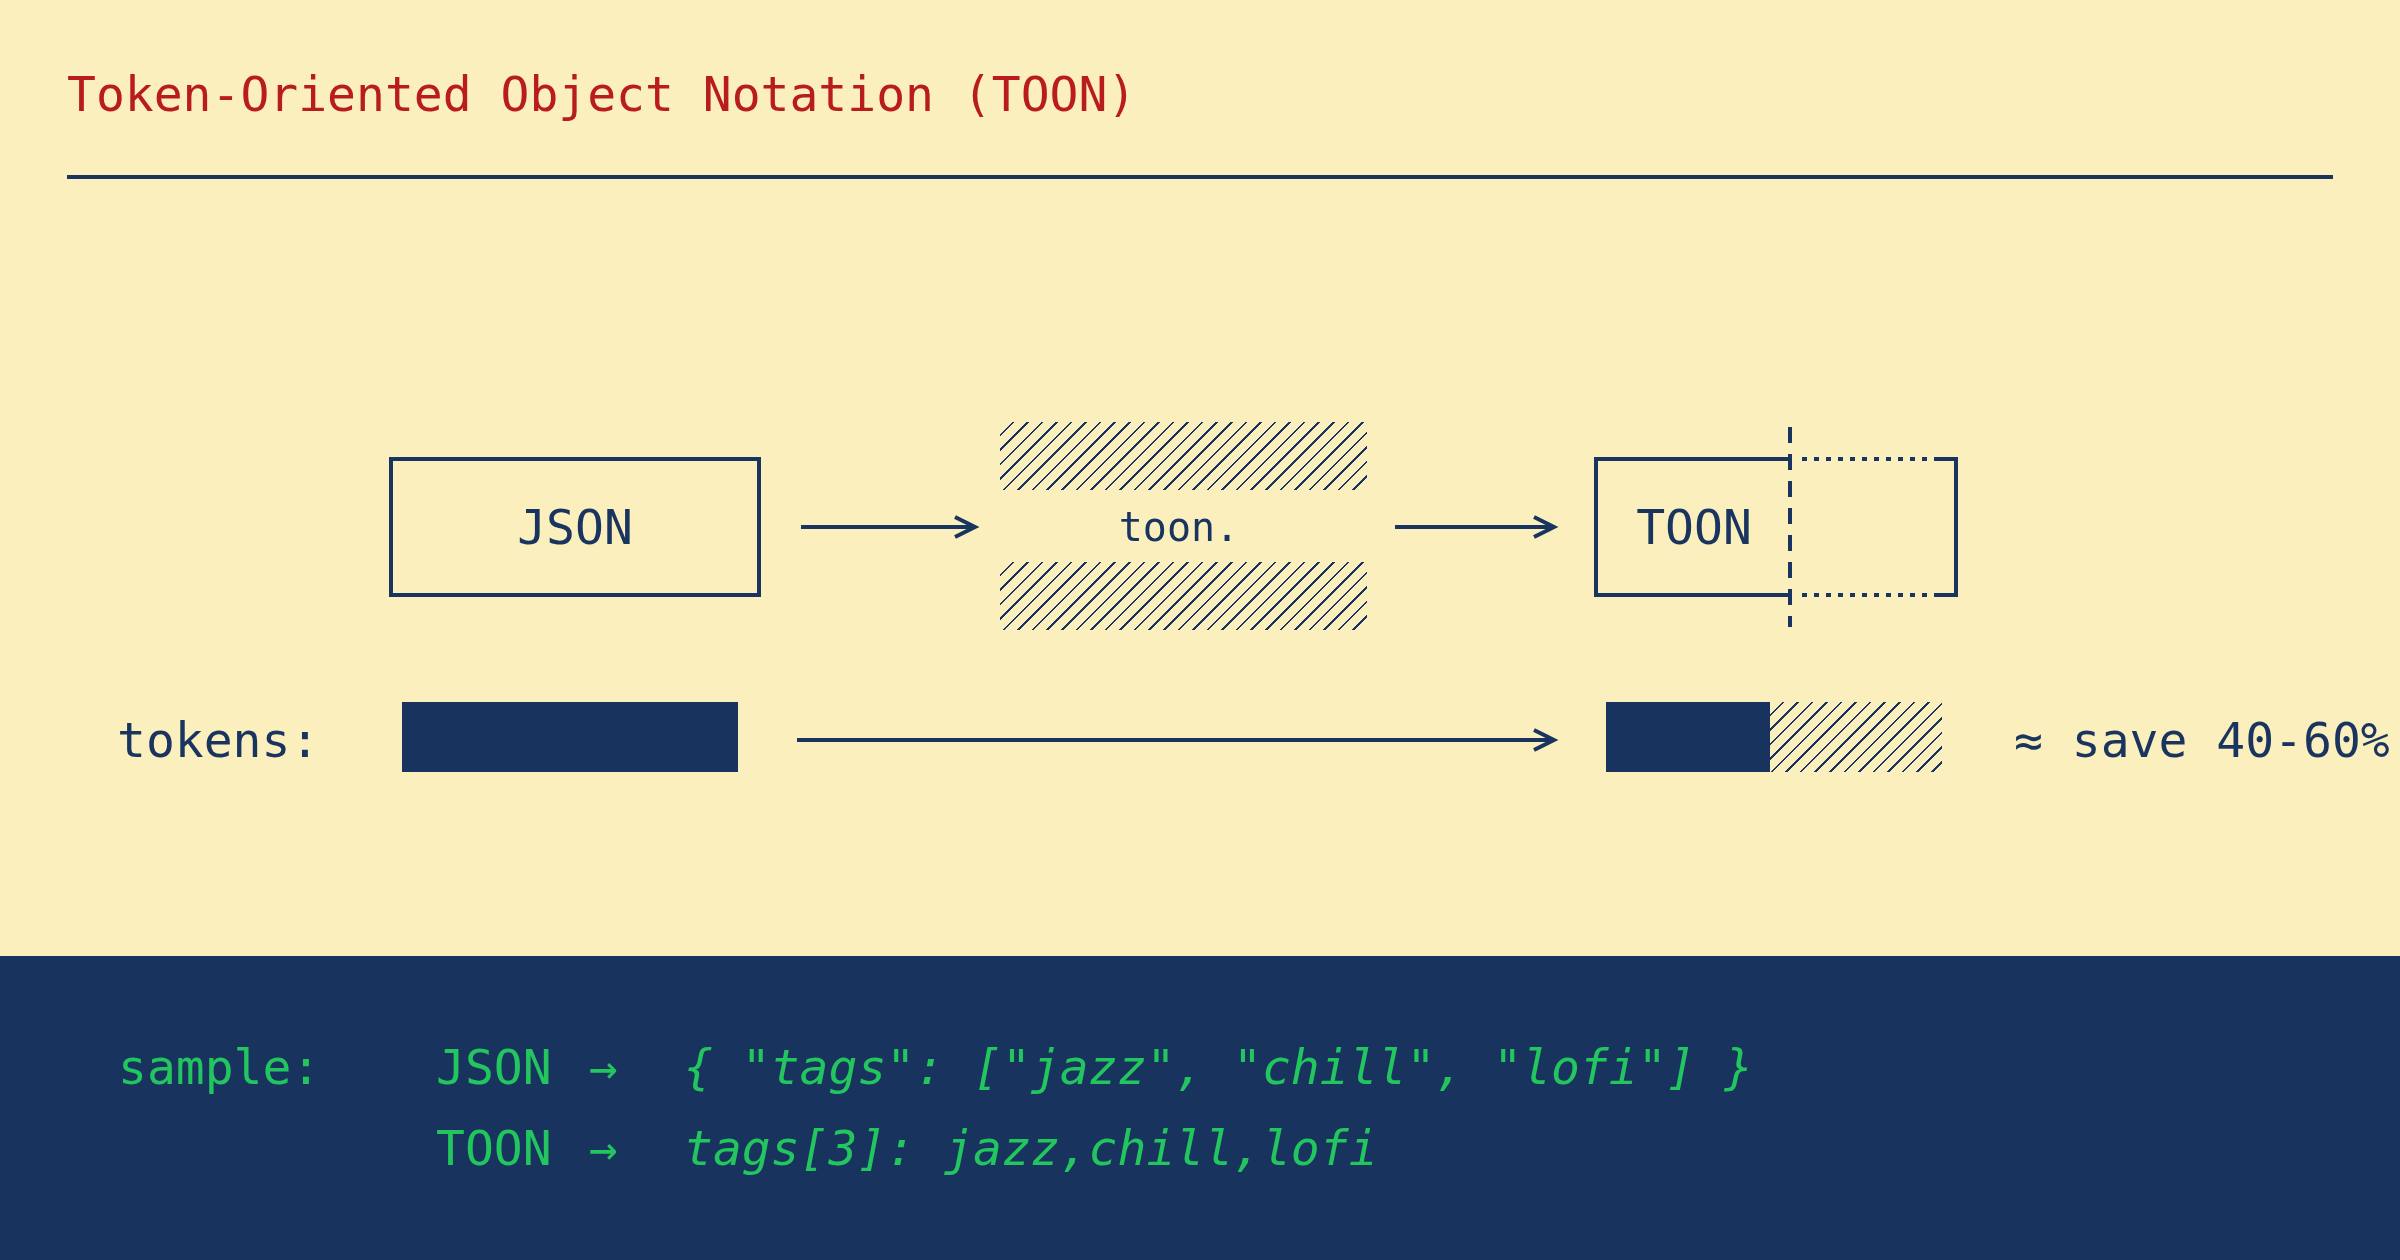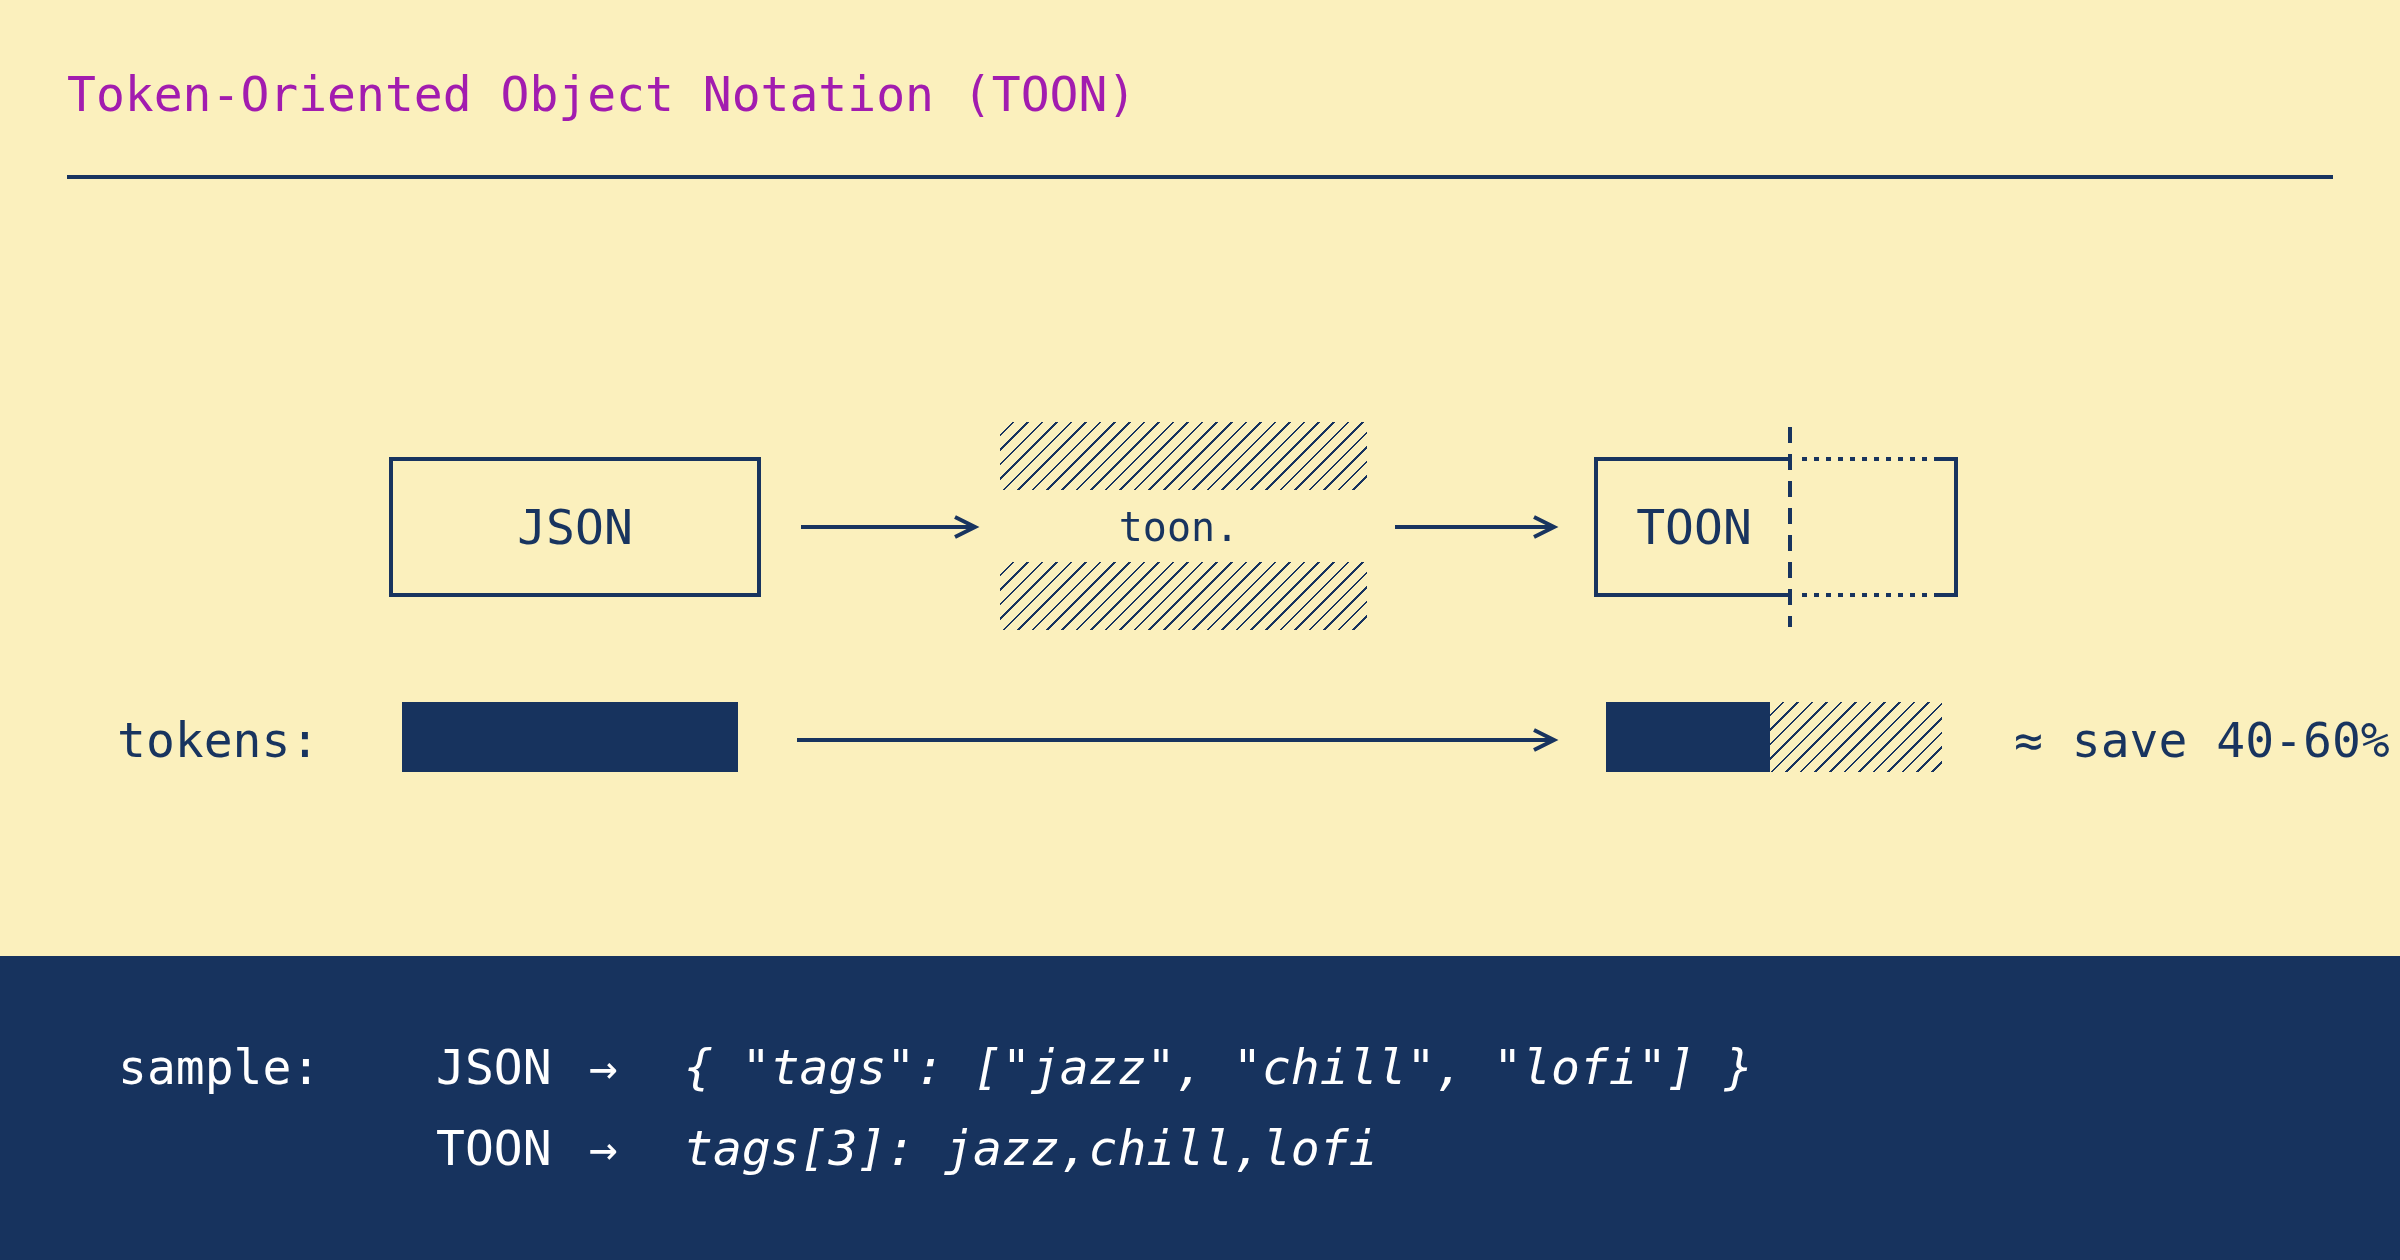--- a/index.html
+++ b/index.html
@@ -18,21 +18,21 @@
   }
   
   .title {
     position: absolute;
     left: 67px; top: 70px;
     font-size: 48px;
     line-height: 48px;
     font-weight: normal;
     letter-spacing: 0;
     white-space: pre;
-    color: #a21caf;
+    color: #b91c1c;
   }
   .title-rule {
     position: absolute;
     left: 67px; top: 175px;
     width: 2266px; height: 4px;
     background: #18345F;
   }
   
   .json-box {
     position: absolute;
@@ -107,21 +107,21 @@
     pointer-events: none;
   }
   
   .sample-panel {
     position: absolute;
     left: 0; top: 956px;
     width: 2400px; height: 304px;
     background: #17335E;
     color: #FBF0BD;
   }
-  .sample-panel .row-text { color: #ffffff; }
+  .sample-panel .row-text { color: #22c55e; }
   .sample-label   { left: 70px;  top: 76px;  }
   .fmt-1          { left: 388px; top: 76px;  }
   .arr-1          { left: 541px; top: 76px;  }
   .content-1      { left: 636px; top: 76px;  }
   .fmt-2          { left: 388px; top: 157px; }
   .arr-2          { left: 541px; top: 157px; }
   .content-2      { left: 636px; top: 157px; }
 </style>
 </head>
 <body>

